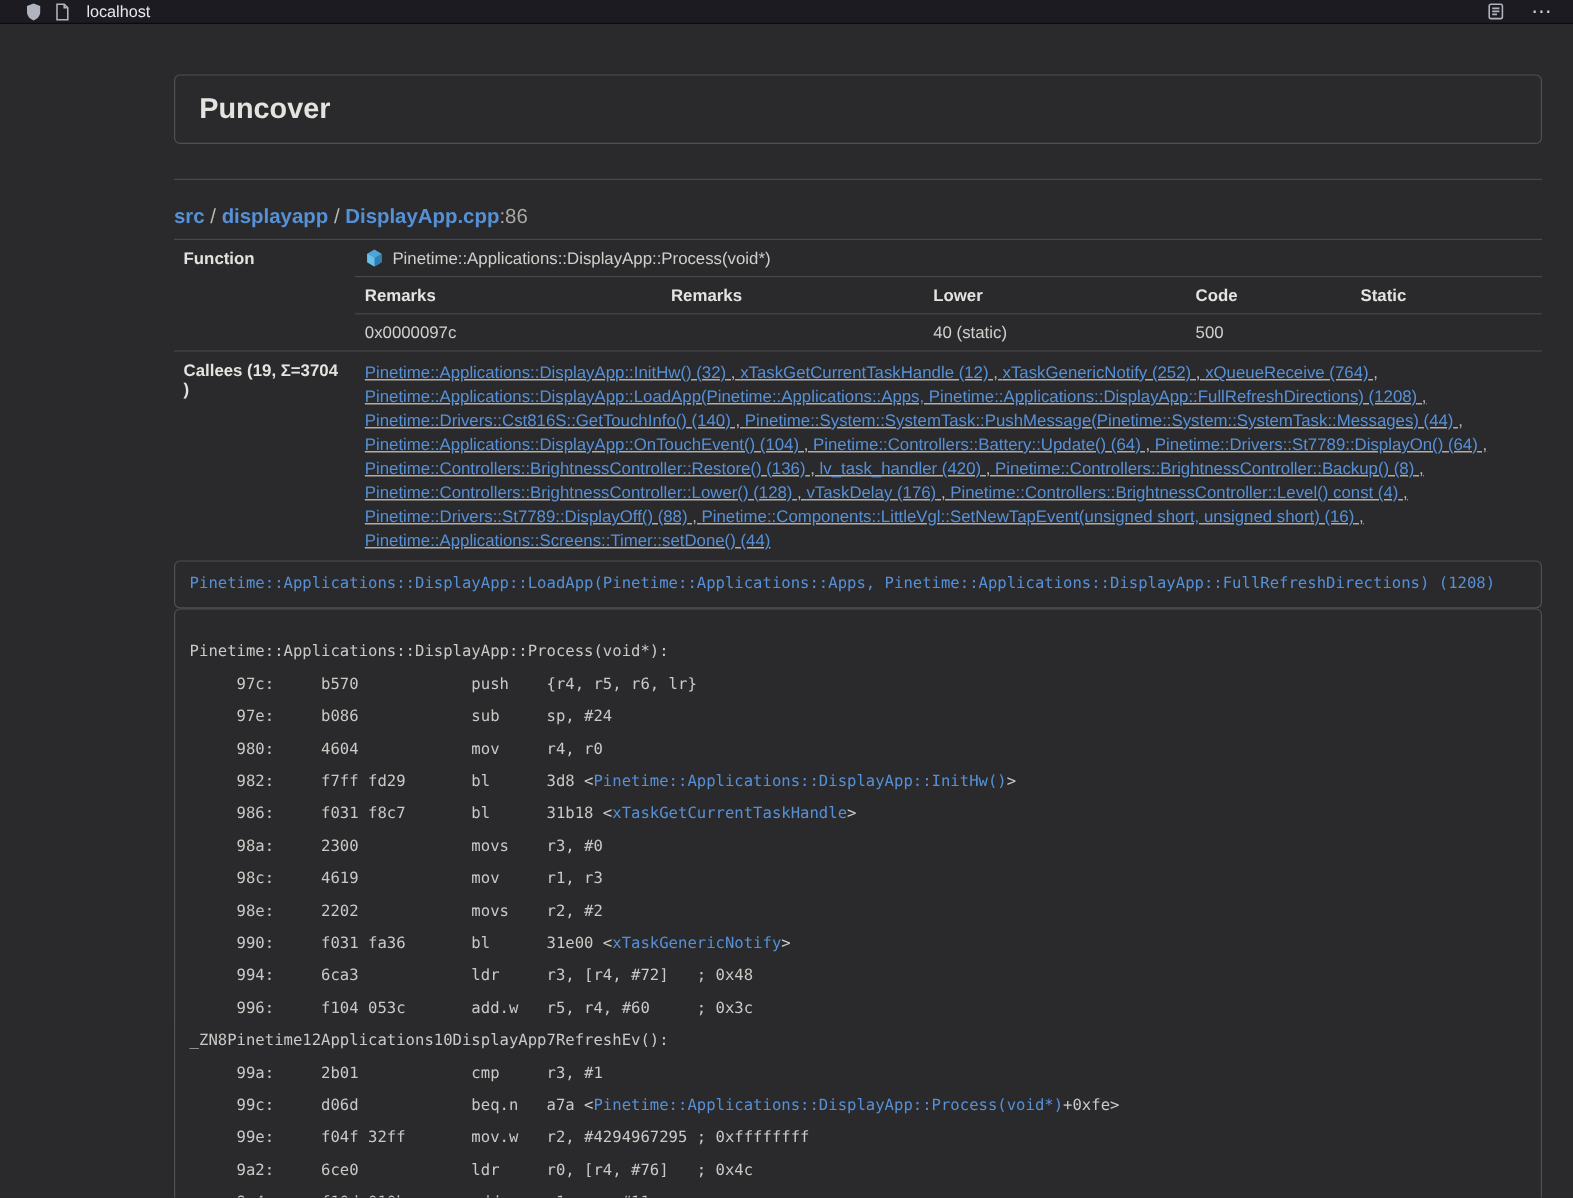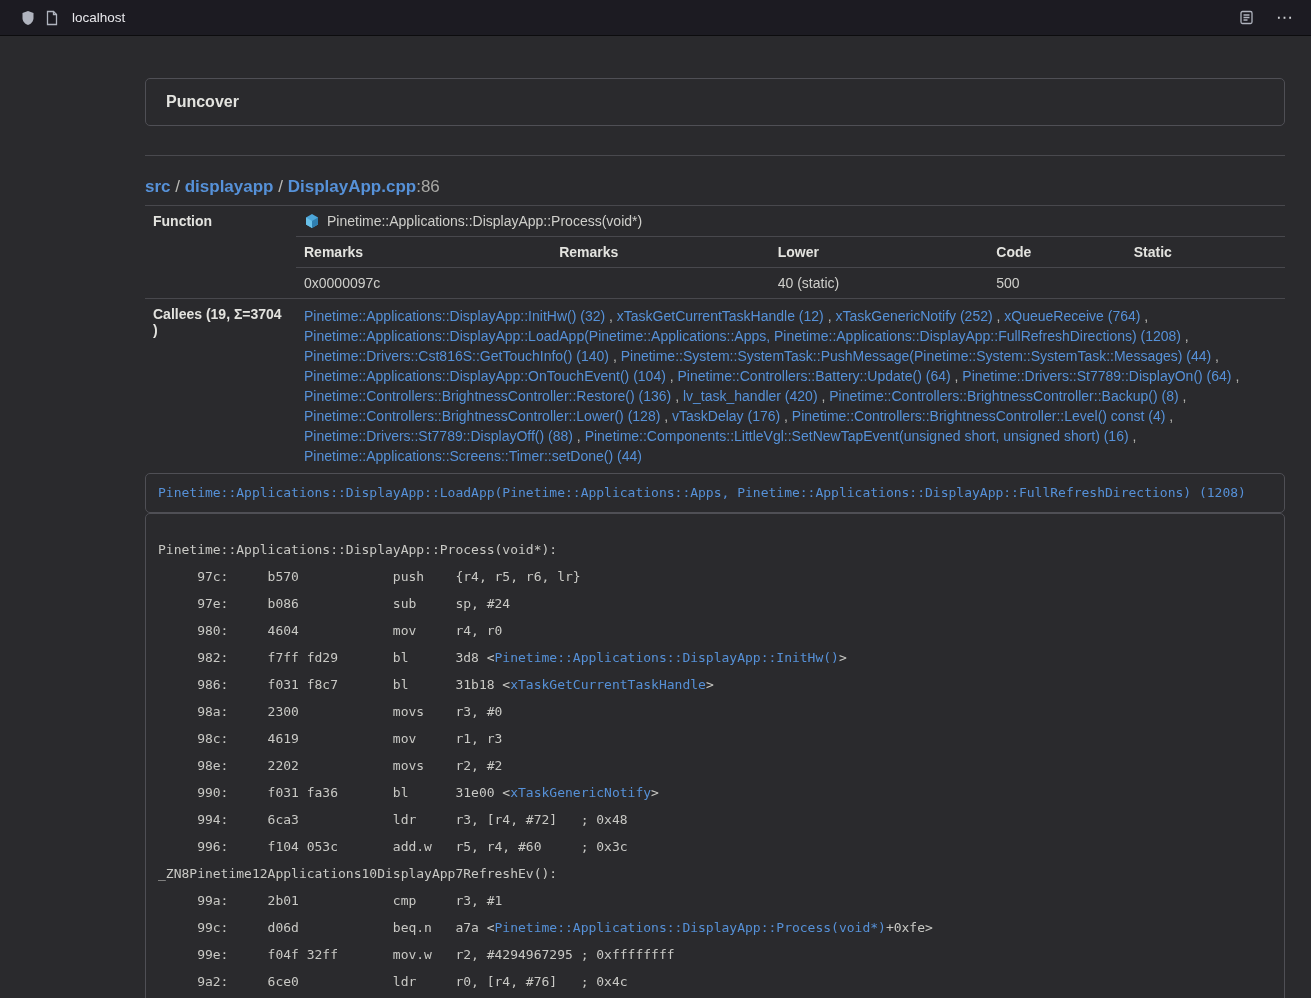--- a/index.html
+++ b/index.html
@@ -7,36 +7,36 @@
   body {
     width:1311px; height:998px; overflow:hidden;
     background:#2a2a2d; color:#cfcfcb;
     font-family:"Liberation Sans", sans-serif;
     font-size:14px;
   }
   :root { --link:#5691d8; --border:#4f4f55; --hdrtext:#e3e3df; }
 
   
   .toolbar {
-    height:36px; background:#1c1b22; border-bottom:1px solid #0c0c0e;
+    height:20px; background:#1c1b22; border-bottom:1px solid #0c0c0e;
     display:flex; align-items:center; padding:0 12px 0 16px;
   }
   .tb-icon { display:flex; align-items:center; justify-content:center;
     width:24px; height:24px; border-radius:4px; color:#b0b4bf; flex:none; cursor:pointer; }
   .urlbar { flex:1; display:flex; align-items:center; margin-left:8px;
     font-size:13.5px; color:#9b9ba3; white-space:nowrap; overflow:hidden; cursor:text; }
   .urlbar .host { color:#e8e8ec; }
   .tb-right { display:flex; align-items:center; gap:18px; padding-right:6px; }
   .menu-glyph { font-size:17px; color:#cfd0d4; line-height:1; cursor:pointer; }
 
   
   .container { width:1140px; margin:42px 0 0 145px; }
 
   .jumbo { border:1px solid var(--border); border-radius:5px; padding:14px 20px; }
-  .jumbo h1 { margin:0; font-size:16px; font-weight:600; color:var(--hdrtext); }
+  .jumbo h1 { margin:0; font-size:24px; font-weight:600; color:var(--hdrtext); }
 
   hr.rule { border:none; border-top:1px solid #49494e; margin:29px 0 0 0; }
 
   .breadcrumb { margin-top:22px; font-size:17px; line-height:18px; font-weight:700; color:#b9b9b5; }
   a.blink { color:var(--link); text-decoration:none; cursor:pointer; }
   .sep { color:#b9b9b5; font-weight:400; }
   .dim { color:#a8a8a4; font-weight:400; }
 
   
   .ftable { margin-top:9px; }
@@ -46,21 +46,21 @@
   .fn-line { padding:7px 8px; display:flex; align-items:center; gap:7px; }
   .fn-line svg { flex:none; }
 
   .itable { display:table; width:100%; table-layout:fixed; }
   .irow { display:table-row; }
   .ith, .itd { display:table-cell; border-top:1px solid #48484d; padding:7px 8px; vertical-align:top; }
   .ith { font-weight:700; color:var(--hdrtext); }
   .c1 { width:25.8%; } .c2 { width:22.1%; } .c3 { width:22.1%; }
   .c4 { width:13.9%; } .c5 { width:16.1%; }
 
-  .callees { padding:7px 8px; line-height:20px; }
+  .callees { padding:7px 8px; line-height:20px;text-decoration:underline; }
 
   
   pre.box {
     margin:0; border:1px solid var(--border); border-radius:5px;
     font-family:"DejaVu Sans Mono", monospace; font-size:13px;
     white-space:pre; overflow:hidden;
   }
   .symbol-box { margin-top:17px; padding:10px 12px; line-height:18px; }
   .code-box { margin-top:15px; padding:22px 12px; line-height:27px; color:#c9c9c5; }
   pre.box a { color:var(--link); text-decoration:none; cursor:pointer; }

